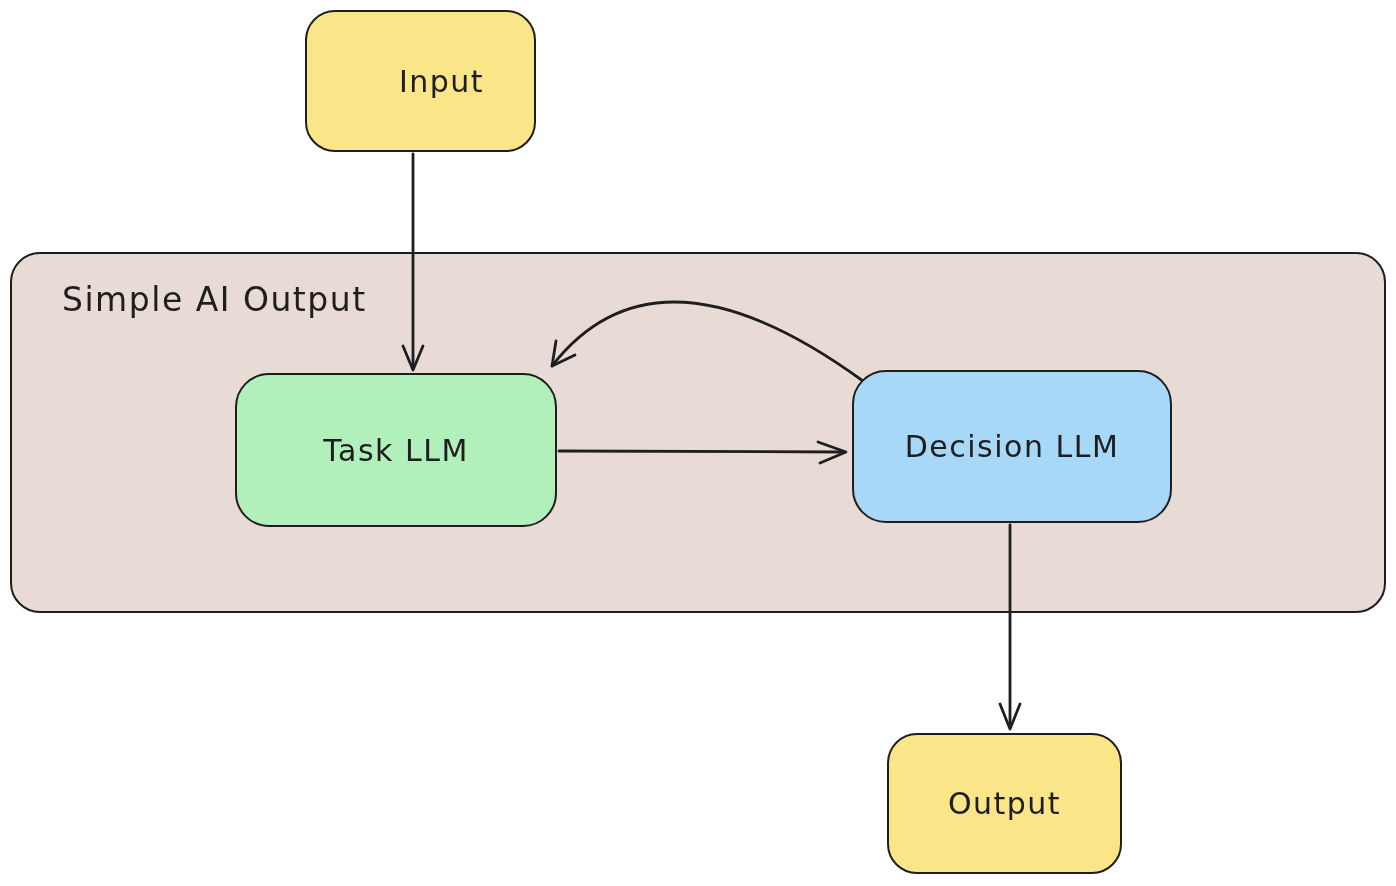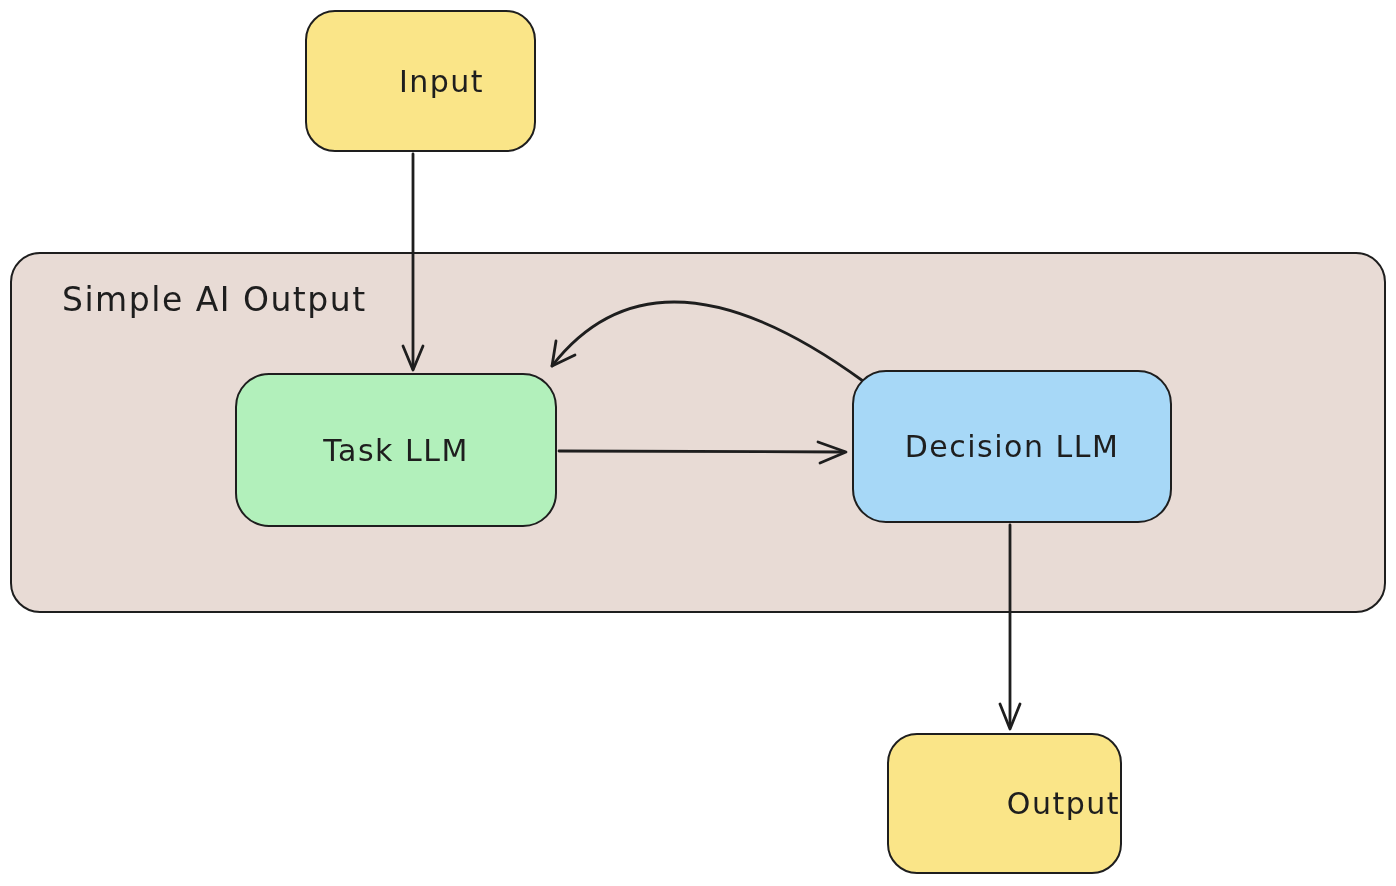--- a/index.html
+++ b/index.html
@@ -98,17 +98,17 @@
   </div>
 
   <div class="node node-task" style="background-color: rgb(178, 240, 187);">
     <span>Task LLM</span>
   </div>
 
   <div class="node node-decision" style="background-color: rgb(167, 216, 247);">
     <span>Decision LLM</span>
   </div>
 
-  <div class="node node-output" style="background-color: rgb(250, 229, 136); justify-content: flex-end;">
+  <div class="node node-output" style="background-color: rgb(250, 229, 136);">
     <span>Output</span>
   </div>
 
 </div>
 
 </body></html>

